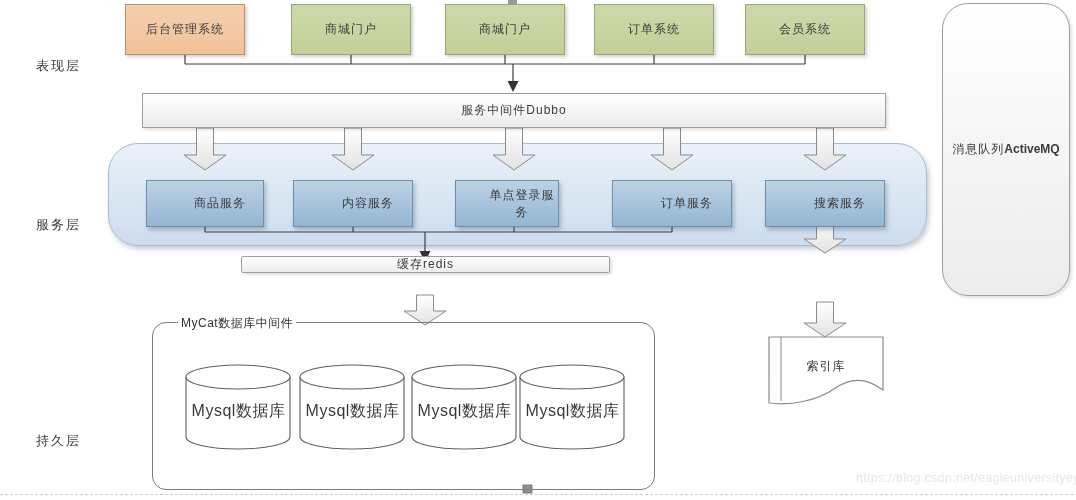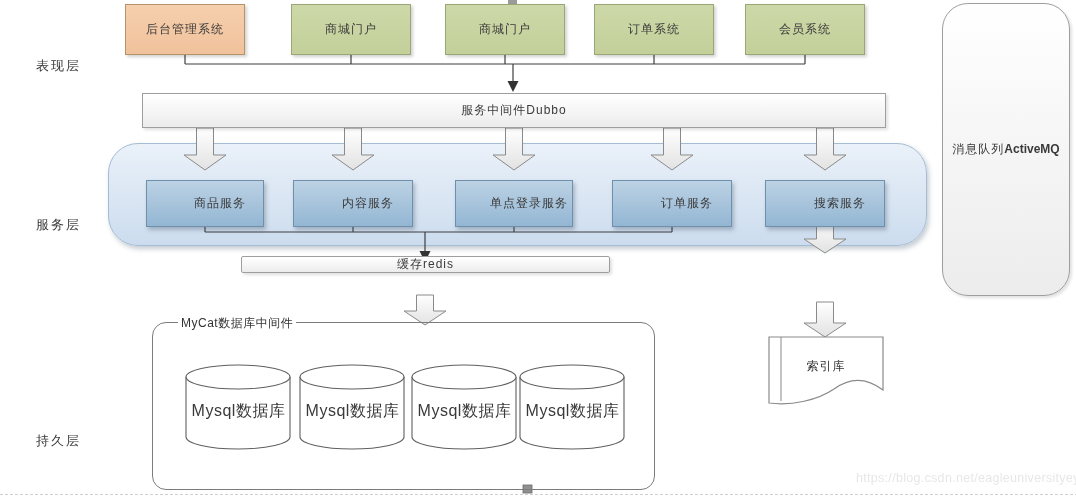--- a/index.html
+++ b/index.html
@@ -114,21 +114,21 @@
   <div class="node pres orange" style="left:125px;width:120px">后台管理系统</div>
   <div class="node pres green" style="left:291px;width:120px">商城门户</div>
   <div class="node pres green" style="left:445px;width:120px">商城门户</div>
   <div class="node pres green" style="left:594px;width:120px">订单系统</div>
   <div class="node pres green" style="left:745px;width:120px">会员系统</div>
 
   <div class="node graybox dubbo">服务中间件Dubbo</div>
 
   <div class="node svc" style="left:146px;width:118px">商品服务</div>
   <div class="node svc" style="left:293px;width:120px">内容服务</div>
-  <div class="node svc" style="left:455px;width:118px">单点登录服务</div>
+  <div class="node svc" style="left:455px;width:104px">单点登录服务</div>
   <div class="node svc" style="left:612px;width:120px">订单服务</div>
   <div class="node svc" style="left:765px;width:120px">搜索服务</div>
 
   <div class="node graybox redis">缓存redis</div>
 
 
   <div class="doclabel">索引库</div>
 
   <div class="node graybox mq">
     <span>消息队列</span>

